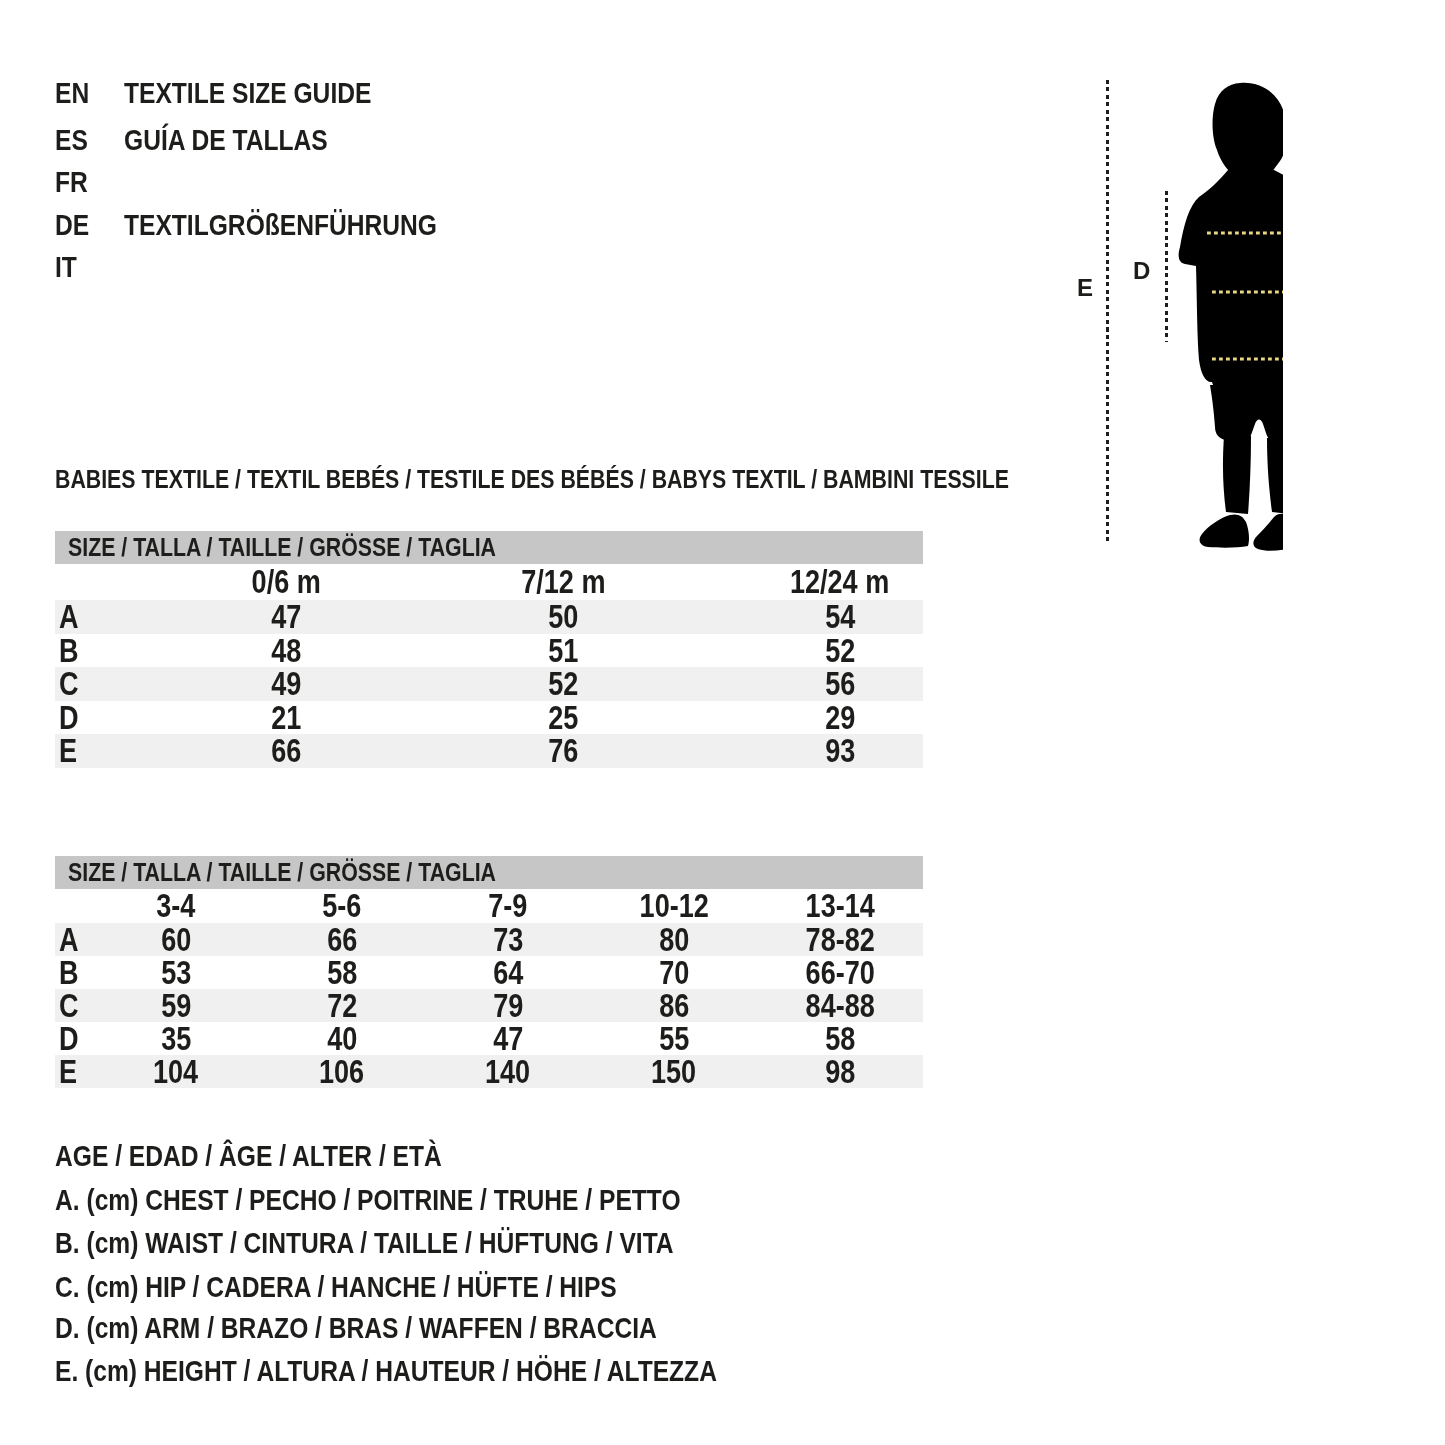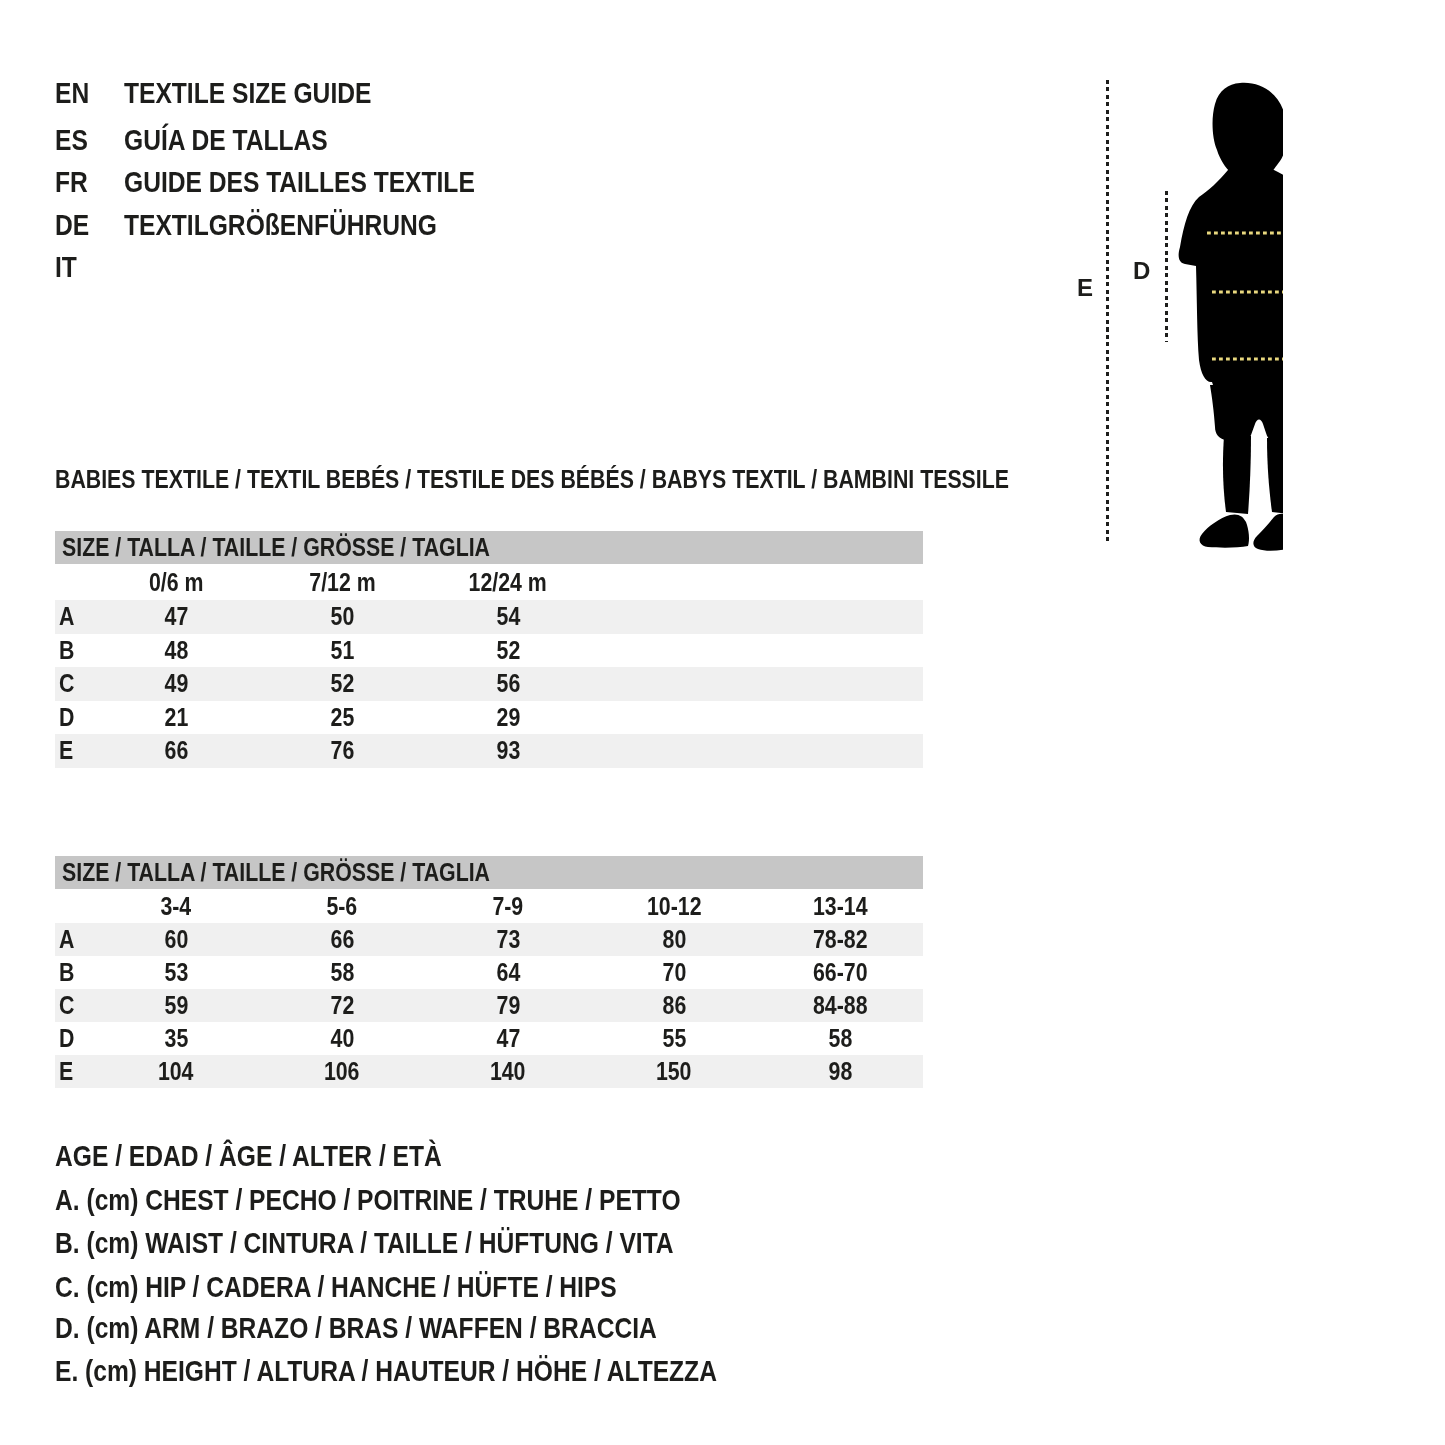--- a/index.html
+++ b/index.html
@@ -13,22 +13,22 @@
   .lang-line{position:absolute;left:0;width:1100px;height:36px;line-height:36px;font-size:30px;}
   .lang-code{position:absolute;left:55px;}
   .lang-title{position:absolute;left:124px;}
 
   
   .section-title{position:absolute;left:55px;height:30px;line-height:30px;font-size:26px;}
 
   
   .size-table{position:absolute;left:55px;width:868px;}
   .size-bar{position:relative;width:868px;height:33px;line-height:33px;background:#c6c6c6;
-            font-size:26px;padding-left:7px;box-sizing:border-box;}
-  .t-row{position:relative;display:flex;width:868px;font-size:26px;}
+            font-size:26px;padding-left:13px;box-sizing:border-box;}
+  .t-row{position:relative;display:flex;width:868px;font-size:33px;justify-content:space-between;}
   .t-row.head{height:36px;line-height:36px;}
   .t-row.body{line-height:33px;}
   .t-row.odd{background:#f0f0f0;}
   .cell{flex:0 0 166px;width:166px;text-align:center;}
   .cell.letter{flex:0 0 38px;width:38px;text-align:left;padding-left:4px;box-sizing:border-box;}
 
   
   .legend-line{position:absolute;left:55px;height:30px;line-height:30px;font-size:30px;}
 
   
@@ -47,21 +47,20 @@
     <div class="lang-line" style="top:75px">
       <span class="lang-code"><span class="cx">EN</span></span>
       <span class="lang-title"><span class="cx">TEXTILE SIZE GUIDE</span></span>
     </div>
     <div class="lang-line" style="top:122px">
       <span class="lang-code"><span class="cx">ES</span></span>
       <span class="lang-title"><span class="cx">GUÍA DE TALLAS</span></span>
     </div>
     <div class="lang-line" style="top:164px">
       <span class="lang-code"><span class="cx">FR</span></span>
-      <span class="lang-title"><span class="cx">GUIDE DES TAILLES TEXTILE</span></span>
     </div>
     <div class="lang-line" style="top:207px">
       <span class="lang-code"><span class="cx">DE</span></span>
       <span class="lang-title"><span class="cx">TEXTILGRÖßENFÜHRUNG</span></span>
     </div>
     <div class="lang-line" style="top:249px">
       <span class="lang-code"><span class="cx">IT</span></span>
     </div>
   </div>
 

